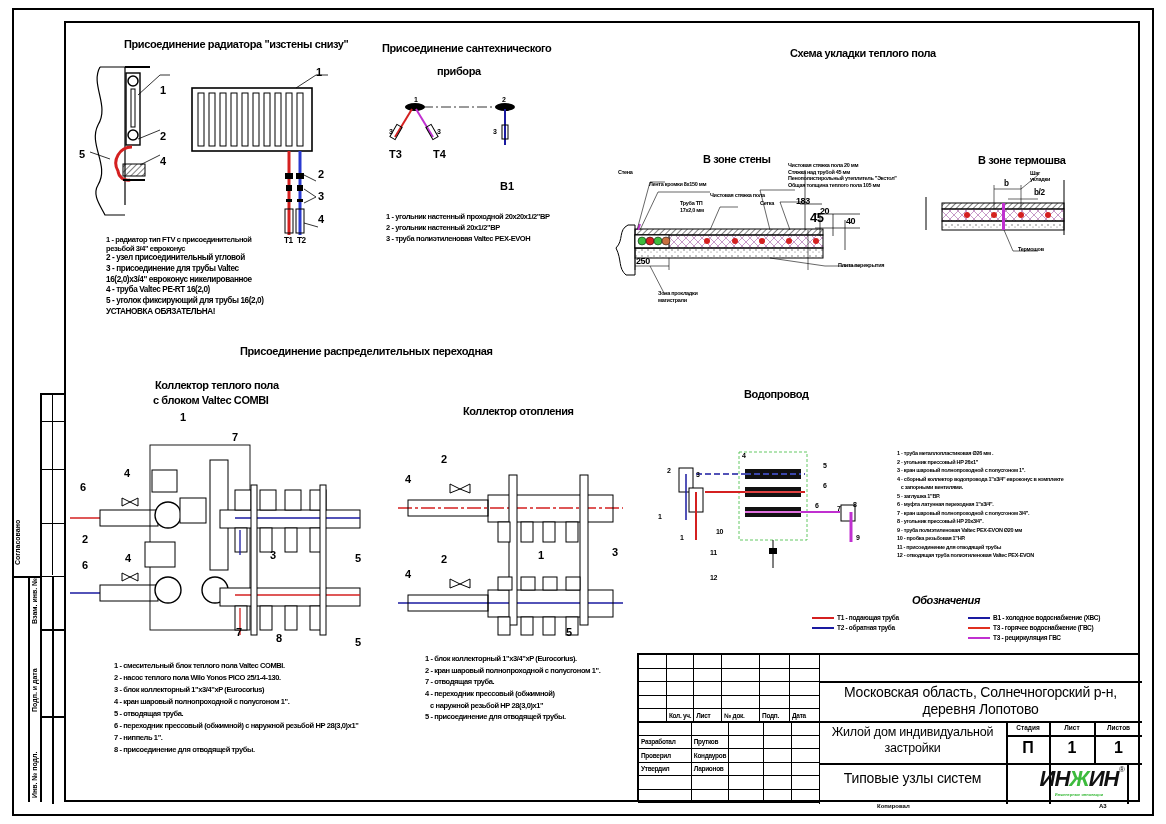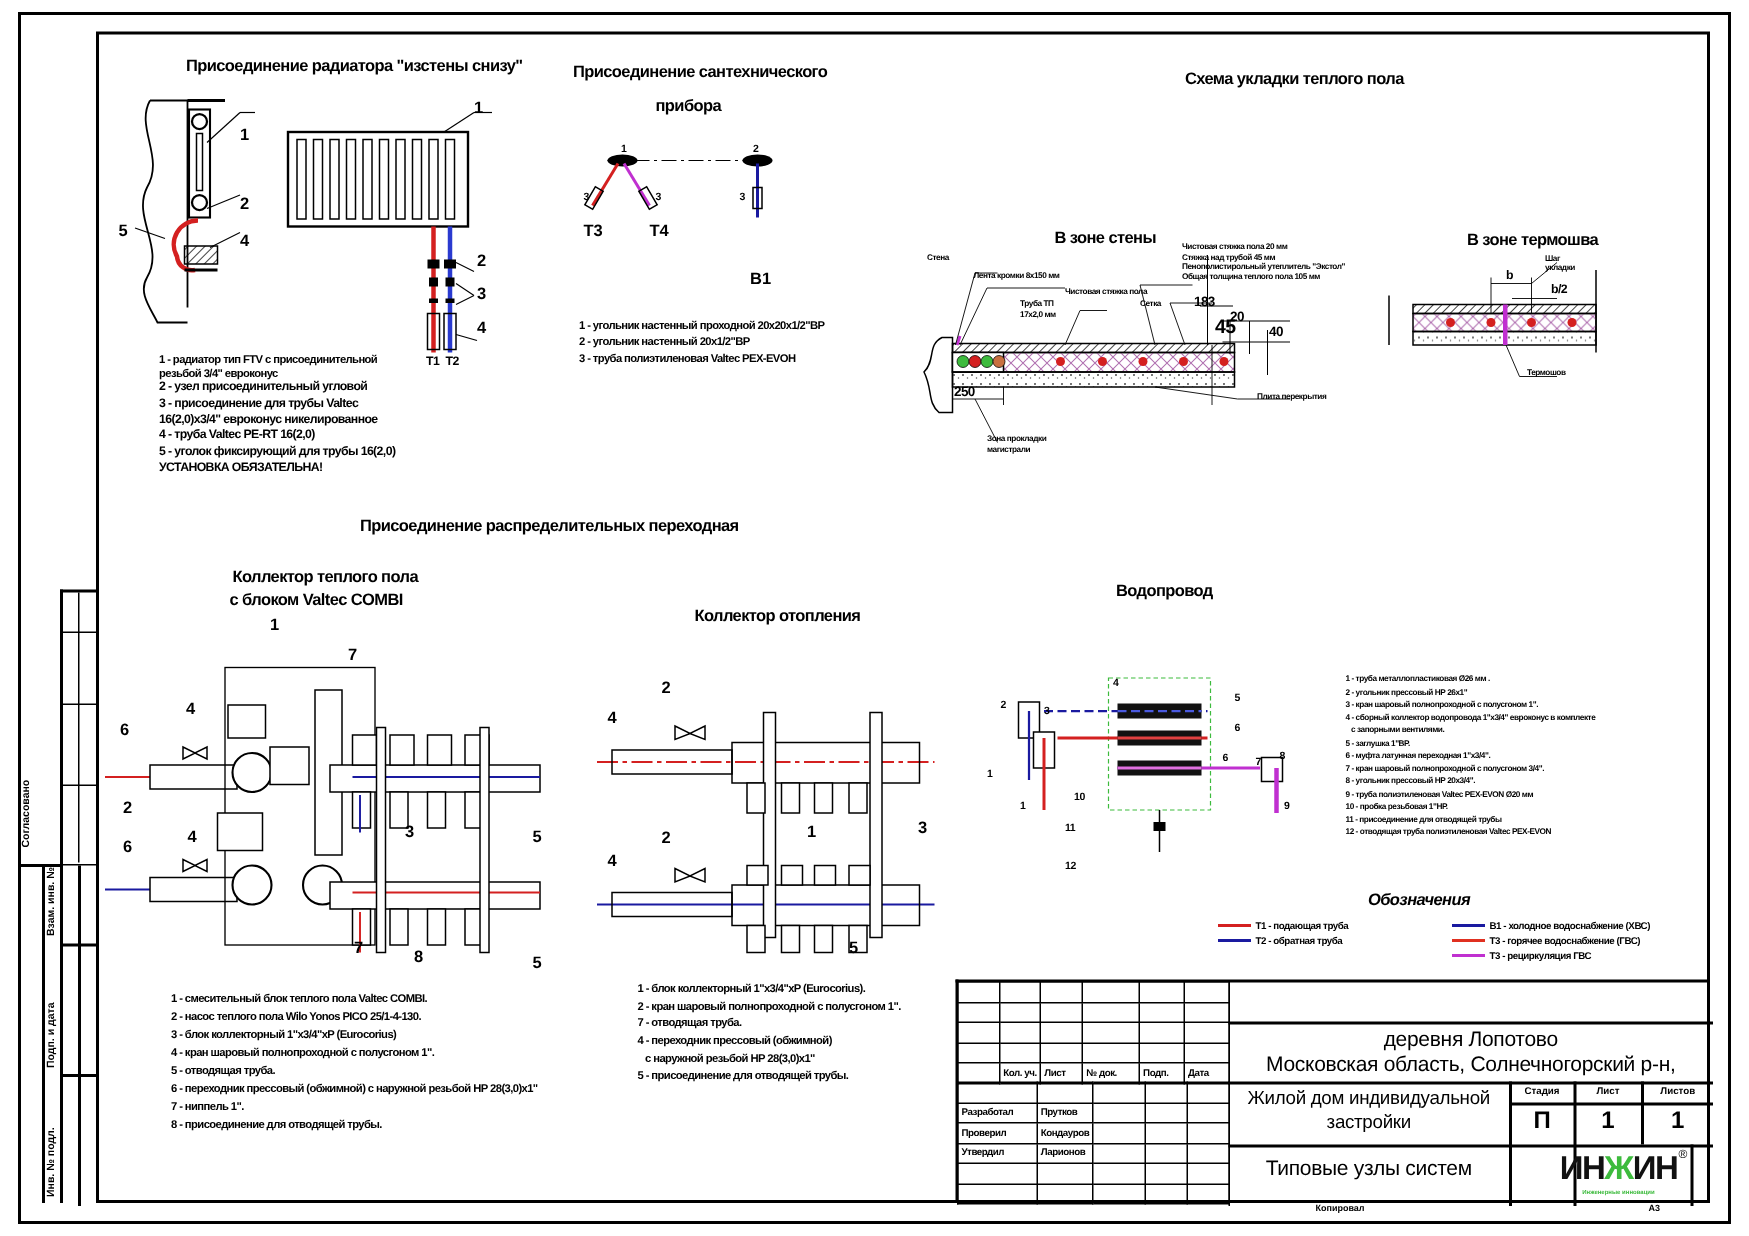--- a/index.html
+++ b/index.html
@@ -516,36 +516,36 @@
   <div class="abs" style="left:180px;top:26px;width:323px;height:1.5px;background:#000;"></div>
   <div class="abs" style="left:180px;top:66px;width:323px;height:1.5px;background:#000;"></div>
   <div class="abs" style="left:180px;top:108px;width:323px;height:1.5px;background:#000;"></div>
   <div class="abs" style="left:367px;top:66px;width:1.5px;height:83px;background:#000;"></div>
   <div class="abs" style="left:367px;top:80px;width:136px;height:1.5px;background:#000;"></div>
   <div class="abs" style="left:410px;top:66px;width:1.5px;height:83px;background:#000;"></div>
   <div class="abs" style="left:455px;top:66px;width:1.5px;height:42px;background:#000;"></div>
   <div class="abs" style="left:488px;top:108px;width:1.5px;height:41px;background:#000;"></div>
 
   <div class="abs" style="left:180px;top:29px;width:323px;text-align:center;font-size:14px;line-height:1.2;letter-spacing:-0.2px;">
+    <div>Московская область, Солнечногорский р-н,</div>
     <div>деревня Лопотово</div>
-    <div>Московская область, Солнечногорский р-н,</div>
   </div>
   <div class="abs" style="left:180px;top:70px;width:187px;text-align:center;font-size:12.5px;line-height:1.25;letter-spacing:-0.2px;">
     <div>Жилой дом индивидуальной</div>
     <div>застройки</div>
   </div>
   <div class="abs" style="left:368px;top:69px;width:42px;text-align:center;font-size:6.5px;font-weight:bold;">Стадия</div>
   <div class="abs" style="left:411px;top:69px;width:44px;text-align:center;font-size:6.5px;font-weight:bold;">Лист</div>
   <div class="abs" style="left:456px;top:69px;width:47px;text-align:center;font-size:6.5px;font-weight:bold;">Листов</div>
   <div class="abs" style="left:368px;top:84px;width:42px;text-align:center;font-size:16px;font-weight:bold;">П</div>
   <div class="abs" style="left:411px;top:84px;width:44px;text-align:center;font-size:16px;font-weight:bold;">1</div>
   <div class="abs" style="left:456px;top:84px;width:47px;text-align:center;font-size:16px;font-weight:bold;">1</div>
   <div class="abs" style="left:180px;top:115px;width:187px;text-align:center;font-size:14px;letter-spacing:-0.2px;">Типовые узлы систем</div>
   <div class="abs" style="left:392px;top:111px;width:96px;height:36px;text-align:center;">
-    <div style="font-size:22px;font-weight:bold;letter-spacing:-1px;line-height:26px;">
+    <div style="font-size:22px;font-weight:bold;font-style:italic;letter-spacing:-1px;line-height:26px;">
       <span id="logo-main"><span style="color: rgb(17, 17, 17);">И</span><span style="color: rgb(17, 17, 17);">Н</span><span style="color: rgb(61, 187, 61);">Ж</span><span style="color: rgb(17, 17, 17);">И</span><span style="color: rgb(17, 17, 17);">Н</span></span>
     </div>
     <div style="font-size:4px;color:#3dbb3d;font-weight:bold;">Инженерные инновации</div>
   </div>
   <div class="abs" style="left:480px;top:110px;font-size:8px;">®</div>
 </div>
 <div class="abs" style="left:637px;top:802px;width:503px;height:12px;">
   <div class="abs" style="left:240px;top:1px;font-size:6px;font-weight:bold;">Копировал</div>
   <div class="abs" style="left:462px;top:1px;font-size:6px;font-weight:bold;">А3</div>
 </div>

